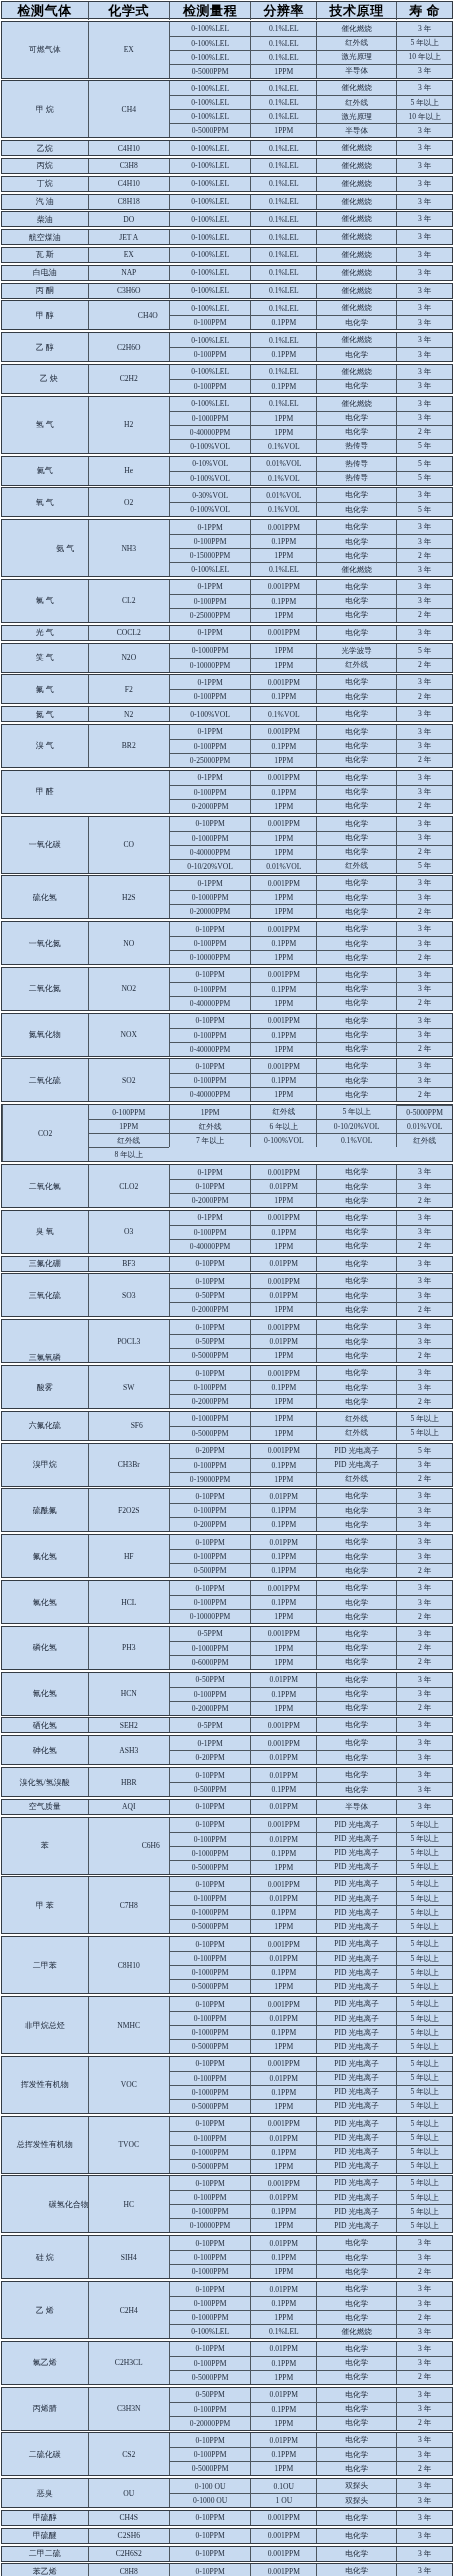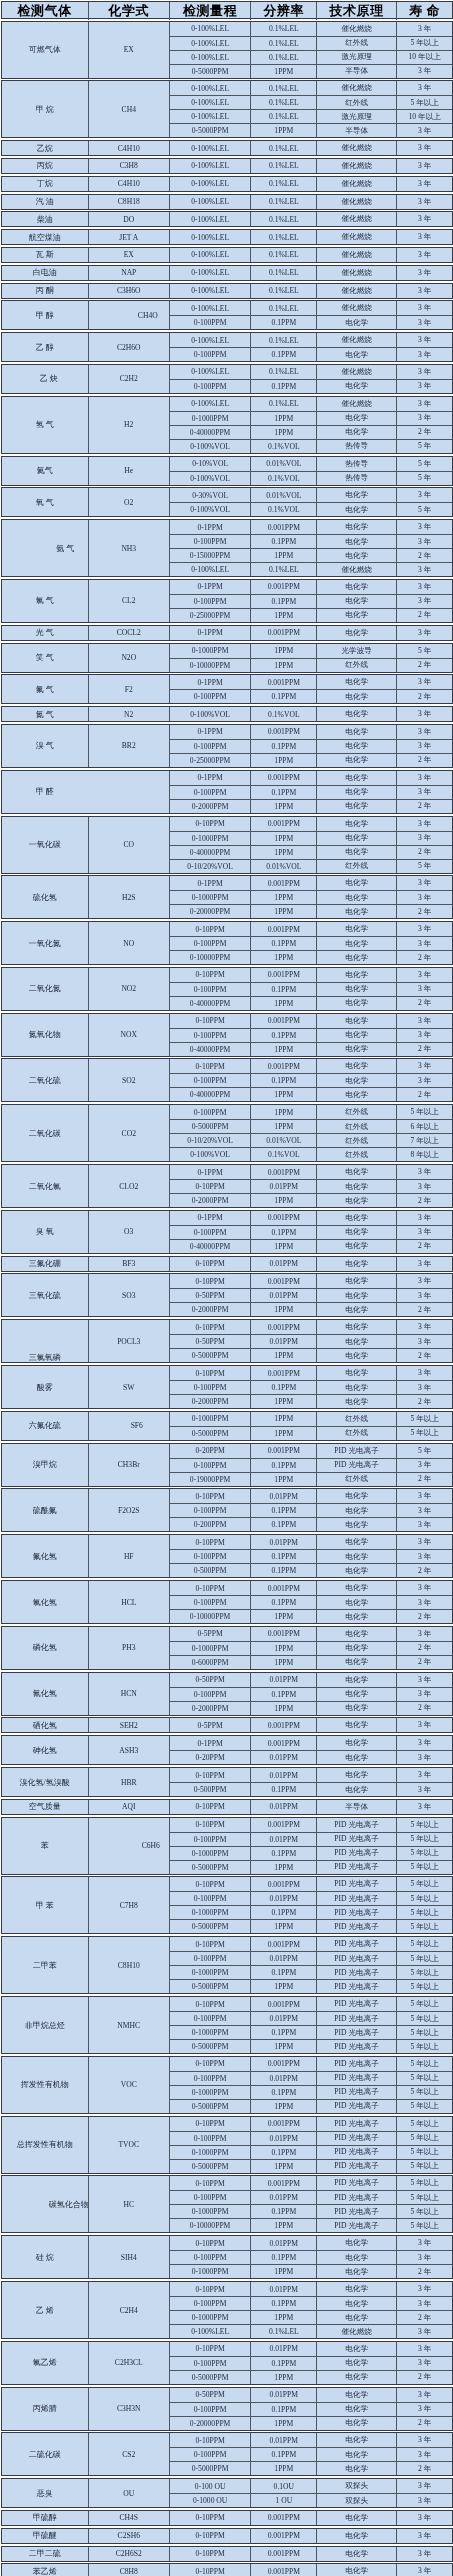--- a/index.html
+++ b/index.html
@@ -458,21 +458,20 @@
         <div class="cell rt">0-100PPM</div>
         <div class="cell rt">0.1PPM</div>
         <div class="cell rt">电化学</div>
         <div class="cell rt">3 年</div>
         <div class="cell rt">0-40000PPM</div>
         <div class="cell rt">1PPM</div>
         <div class="cell rt">电化学</div>
         <div class="cell rt">2 年</div>
       </div>
       <div class="group">
-        <div class="cell name" style="grid-row: span 4;">二氧化碳</div>
         <div class="cell" style="grid-row: span 4;">CO2</div>
         <div class="cell">0-100PPM</div>
         <div class="cell">1PPM</div>
         <div class="cell">红外线</div>
         <div class="cell">5 年以上</div>
         <div class="cell rt">0-5000PPM</div>
         <div class="cell rt">1PPM</div>
         <div class="cell rt">红外线</div>
         <div class="cell rt">6 年以上</div>
         <div class="cell rt">0-10/20%VOL</div>

